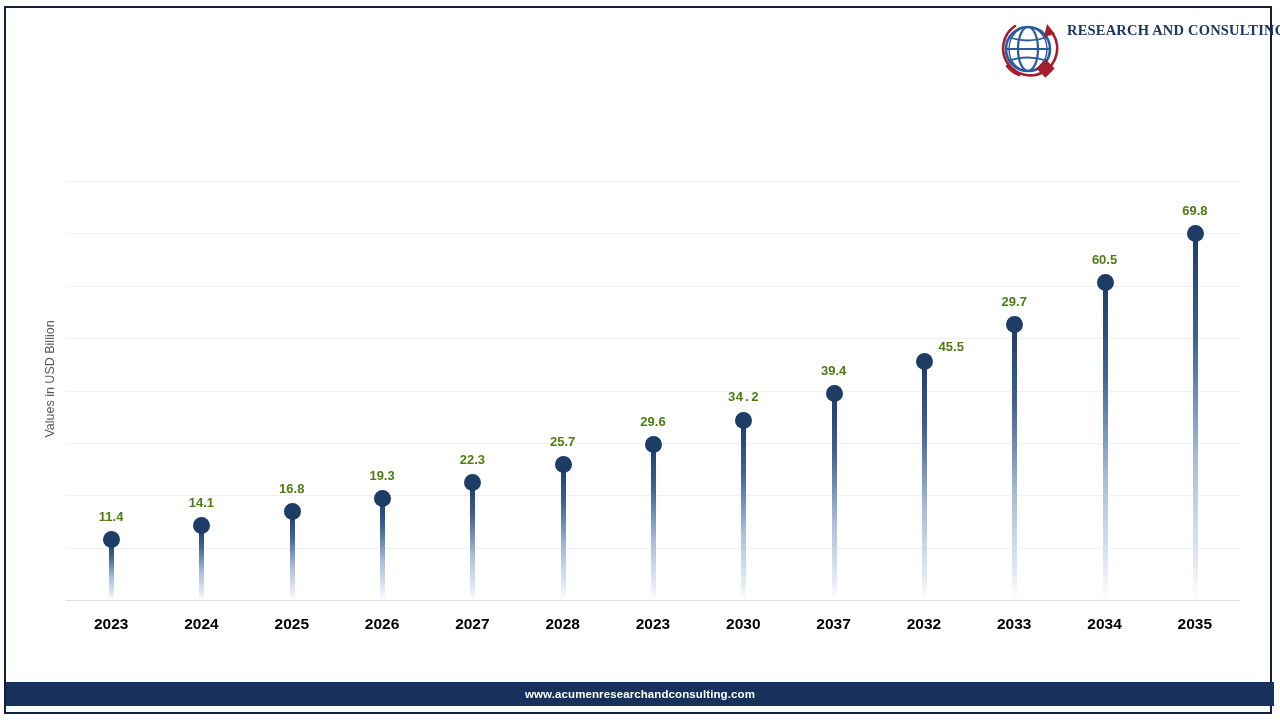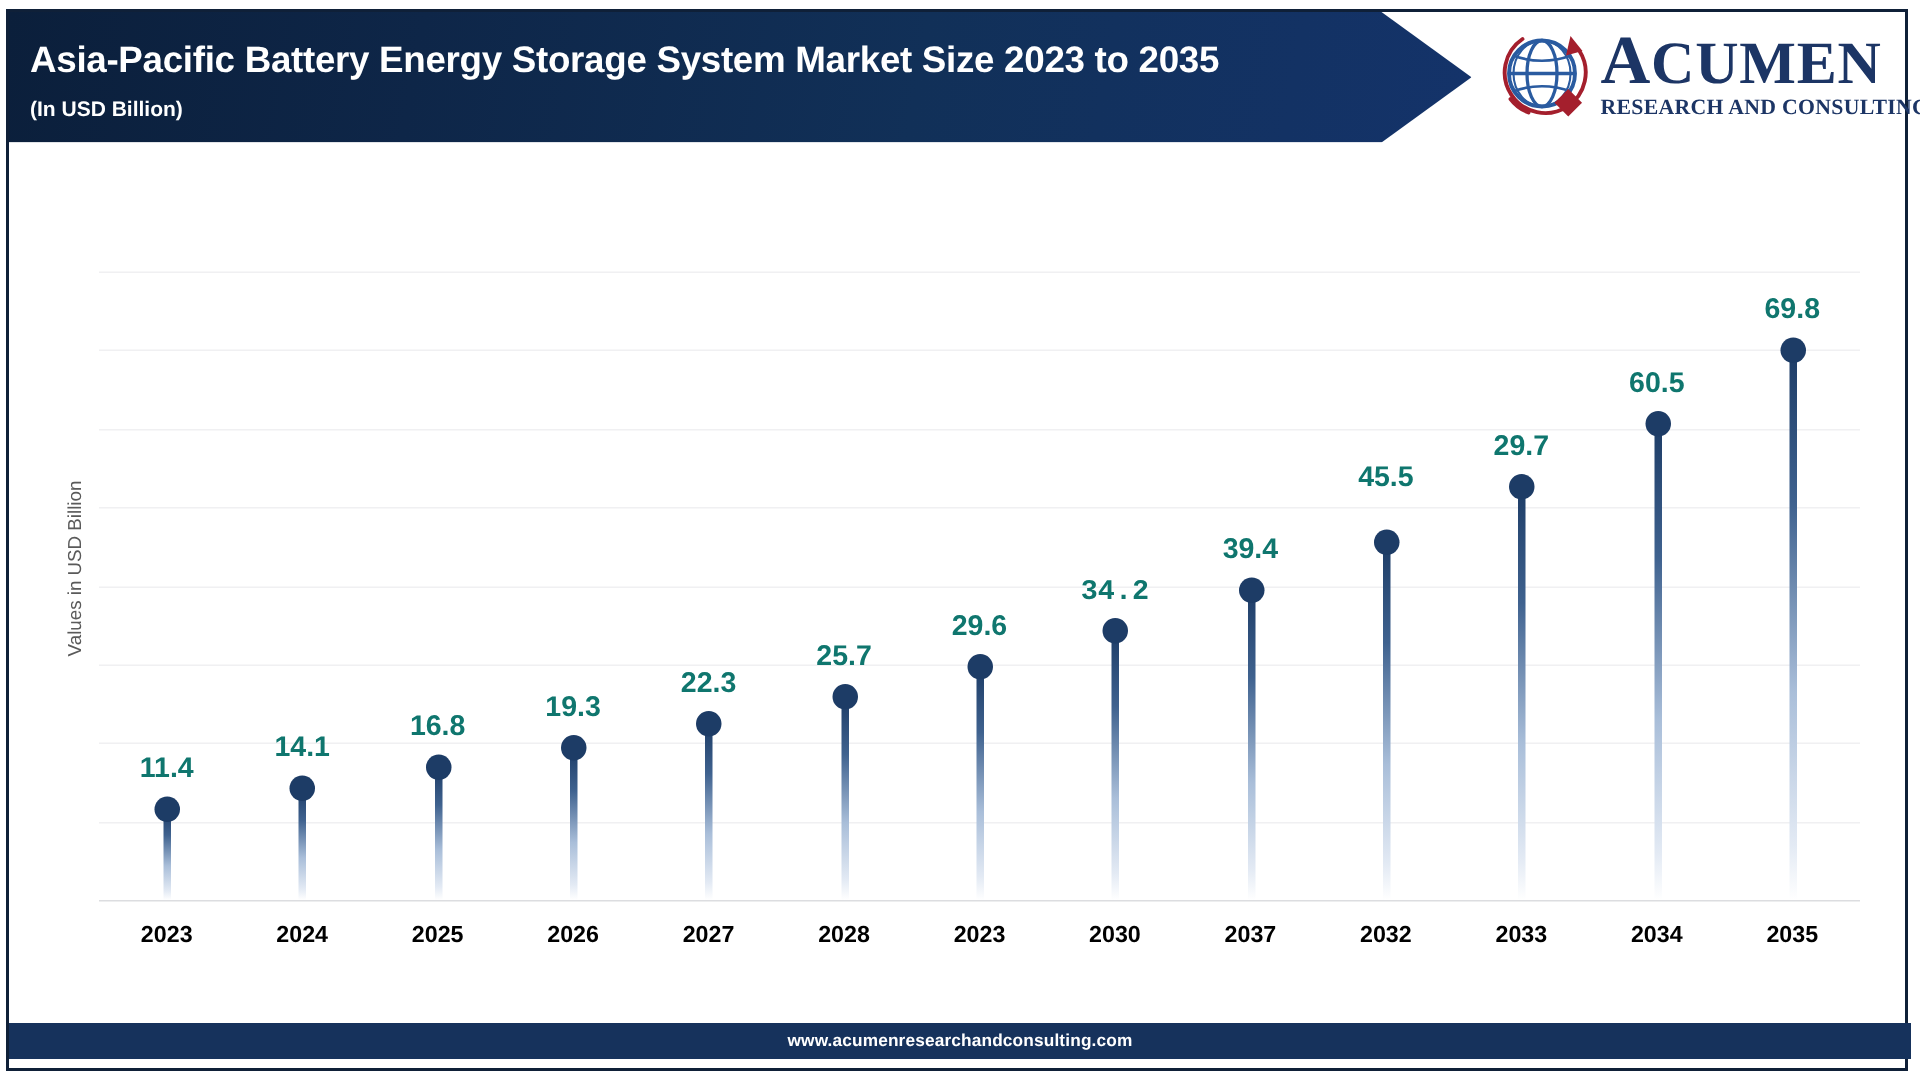--- a/index.html
+++ b/index.html
@@ -151,23 +151,23 @@
     width: 17px;
     height: 17px;
     border-radius: 50%;
     background: #1d3c66;
   }
   .vallabel {
     position: absolute;
     left: -10px;
     width: 80px;
     text-align: center;
-    font-size: 19px;
-    font-weight: bold;
-    color: #0f766e;
+    font-size: 13px;
+    font-weight: bold;
+    color: #4d7c0f;
     white-space: nowrap;
   }
   .xtick {
     position: absolute;
     top: 615px;
     width: 80px;
     text-align: center;
     font-size: 15.5px;
     font-weight: bold;
     color: #000000;
@@ -190,40 +190,35 @@
     letter-spacing: 0.1px;
   }
 </style>
 </head>
 <body>
 
 <div id="page">
 
   <div id="frame"></div>
 
-  <div id="banner">
-    <div id="banner-title">Asia-Pacific Battery Energy Storage System Market Size 2023 to 2035</div>
-    <div id="banner-subtitle">(In USD Billion)</div>
-  </div>
 
   <div id="logo">
     <svg id="logo-globe" viewBox="0 0 70 66">
       <circle cx="33" cy="31" r="22" fill="none" stroke="#2a5ba0" stroke-width="2.6"></circle>
       <ellipse cx="33" cy="31" rx="10" ry="22" fill="none" stroke="#2a5ba0" stroke-width="2.2"></ellipse>
       <ellipse cx="33" cy="31" rx="19" ry="22" fill="none" stroke="#2a5ba0" stroke-width="1.4"></ellipse>
       <line x1="11" y1="31" x2="55" y2="31" stroke="#2a5ba0" stroke-width="2.2"></line>
       <path d="M13.5 19 Q33 26 52.5 19" fill="none" stroke="#2a5ba0" stroke-width="1.8"></path>
       <path d="M13.5 43 Q33 36 52.5 43" fill="none" stroke="#2a5ba0" stroke-width="1.8"></path>
       <path d="M58 16 A27 27 0 1 1 20 8" fill="none" stroke="#a41f2d" stroke-width="2.6" stroke-linecap="round"></path>
       <path d="M52 6 L60 16 L49 19 Z" fill="#a41f2d"></path>
       <path d="M12 48 A27 27 0 0 0 24 57" fill="none" stroke="#a41f2d" stroke-width="2.6" stroke-linecap="round"></path>
       <rect x="44" y="44" width="13" height="13" fill="#a41f2d" transform="rotate(45 50.5 50.5)"></rect>
     </svg>
     <div id="logo-text">
-      <div id="logo-word"><span class="cap">A</span><span>CUMEN</span></div>
       <div id="logo-tag">RESEARCH AND CONSULTING</div>
     </div>
   </div>
 
   <div id="chart">
     <div id="gridlines">
         <div class="gridline base" style="top: 600px;"></div>
         <div class="gridline" style="top: 547.625px;"></div>
         <div class="gridline" style="top: 495.25px;"></div>
         <div class="gridline" style="top: 442.875px;"></div>
@@ -276,21 +271,21 @@
           <div class="vallabel" style="bottom: 195.123px; font-family: Liberation Mono, monospace;">34.2</div>
         </div>
         <div class="lolli" style="left: 803.615px;">
           <div class="stem" style="height: 206.357px;"></div>
           <div class="dot" style="bottom: 198.357px;"></div>
           <div class="vallabel" style="bottom: 222.357px;">39.4</div>
         </div>
         <div class="lolli" style="left: 893.923px;">
           <div class="stem" style="height: 238.306px;"></div>
           <div class="dot" style="bottom: 230.306px;"></div>
-          <div class="vallabel" style="bottom: 270px;">45.5</div>
+          <div class="vallabel" style="bottom: 246px; text-align: right;">45.5</div>
         </div>
         <div class="lolli" style="left: 984.231px;">
           <div class="stem" style="height: 274.969px;"></div>
           <div class="dot" style="bottom: 266.969px;"></div>
           <div class="vallabel" style="bottom: 290.969px;">29.7</div>
         </div>
         <div class="lolli" style="left: 1074.54px;">
           <div class="stem" style="height: 316.869px;"></div>
           <div class="dot" style="bottom: 308.869px;"></div>
           <div class="vallabel" style="bottom: 332.869px;">60.5</div>

